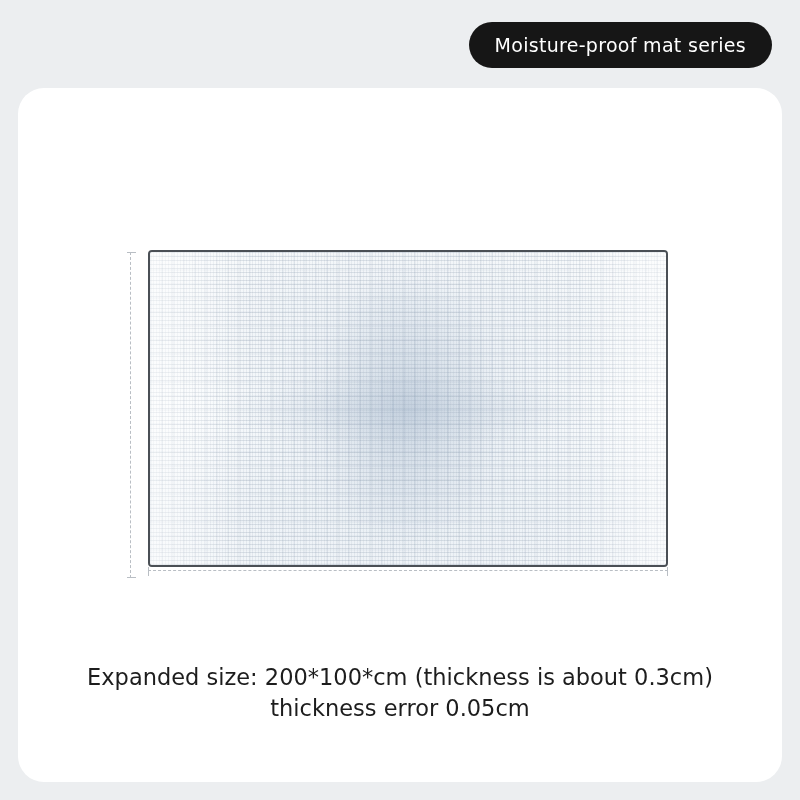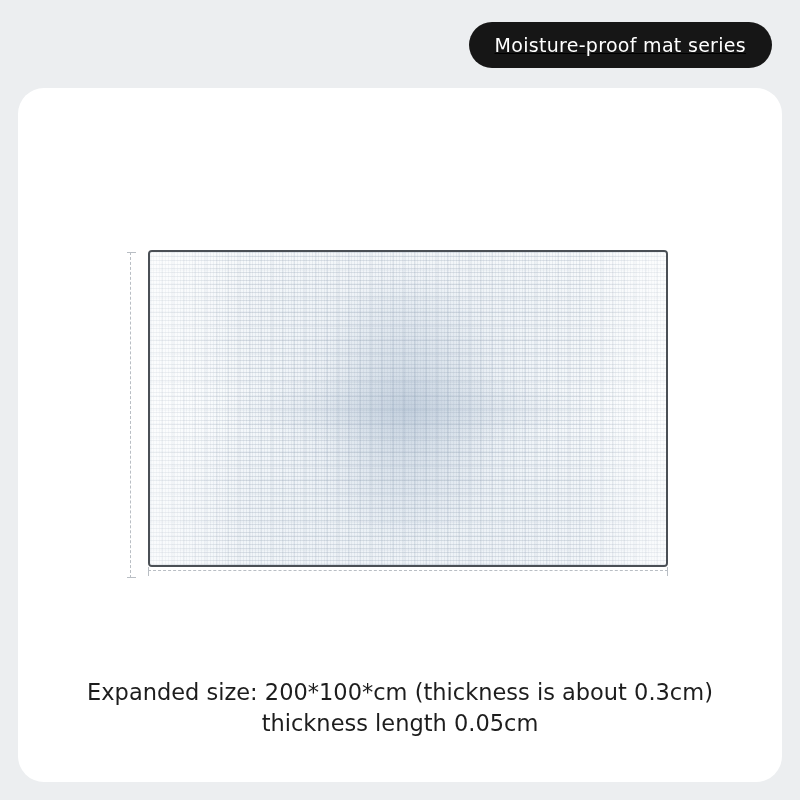--- a/index.html
+++ b/index.html
@@ -35,21 +35,20 @@
     right: 28px;
     top: 22px;
     height: 46px;
     padding: 0 26px;
     background: #161616;
     border-radius: 23px;
     display: flex;
     align-items: center;
     justify-content: center;
     z-index: 5;
-    text-decoration: underline;
   }
   .badge-text {
     color: #ffffff;
     font-size: 19px;
     letter-spacing: 0.3px;
     white-space: nowrap;
     font-family: "DejaVu Sans", sans-serif;
   }
   
   .figure {
@@ -144,21 +143,20 @@
     position: absolute;
     left: 0;
     right: 0;
     top: 662px;
     text-align: center;
     color: #1d1d1d;
     font-size: 22.5px;
     line-height: 31px;
     font-family: "DejaVu Sans", sans-serif;
     padding: 0 20px;
-    margin-top: 15px;
   }
   .caption div { white-space: nowrap; }
 </style>
 </head>
 <body>
 
 <div class="page">
 
   <div class="card"></div>
 
@@ -179,16 +177,16 @@
 
     <div class="dim-h">
       <div class="cap left"></div>
       <div class="cap right"></div>
     </div>
 
   </div>
 
   <div class="caption">
     <div>Expanded size: 200*100*cm (thickness is about 0.3cm)</div>
-    <div>thickness length 0.05cm</div>
+    <div>thickness error 0.05cm</div>
   </div>
 
 </div>
 
 </body></html>

